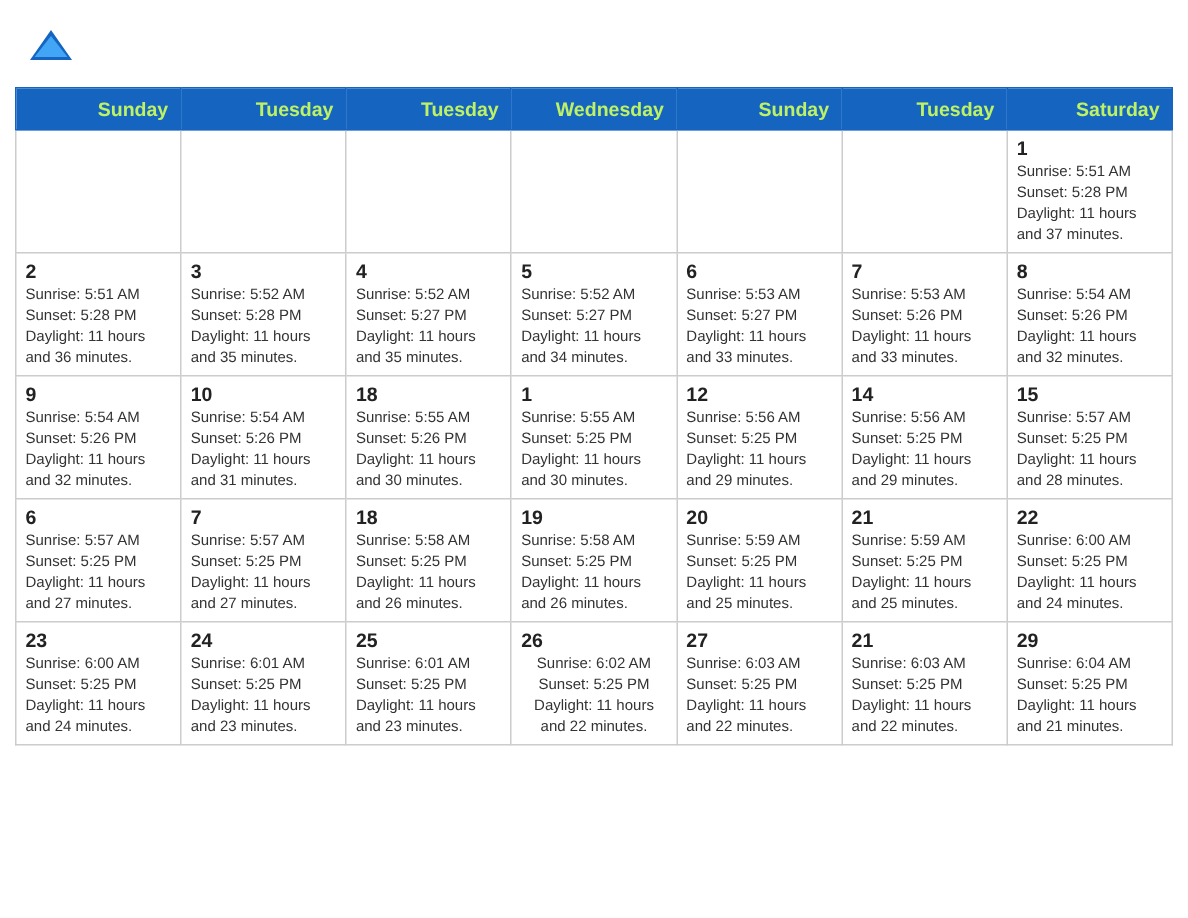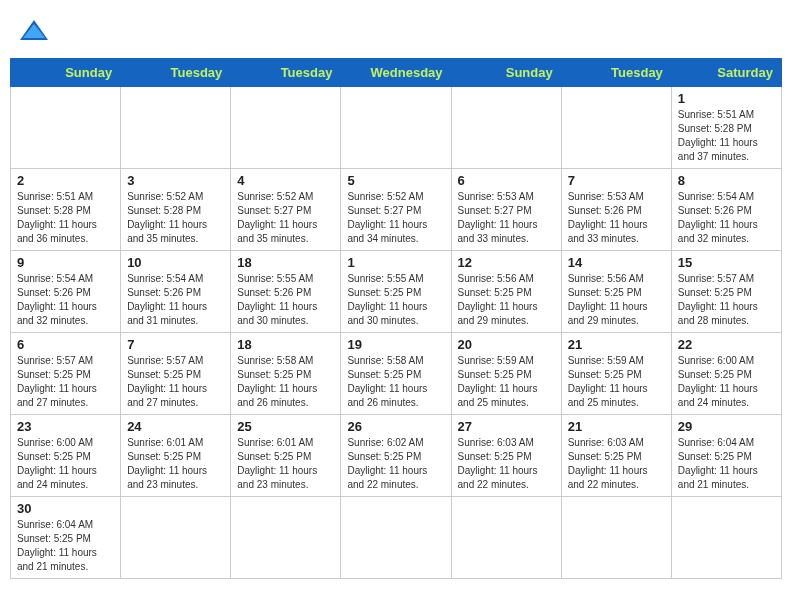--- a/index.html
+++ b/index.html
@@ -311,21 +311,21 @@
         </td>
         <td>
           <span class="day-number">25</span>
           <div class="day-info" style="white-space: pre-line;">Sunrise: 6:01 AM
 Sunset: 5:25 PM
 Daylight: 11 hours
 and 23 minutes.</div>
         </td>
         <td>
           <span class="day-number">26</span>
-          <div class="day-info" style="white-space: pre-line;">Sunrise: 6:02 AM
+          <div class="day-info" style="white-space: pre-line; text-align: center;">Sunrise: 6:02 AM
 Sunset: 5:25 PM
 Daylight: 11 hours
 and 22 minutes.</div>
         </td>
         <td>
           <span class="day-number">27</span>
           <div class="day-info" style="white-space: pre-line;">Sunrise: 6:03 AM
 Sunset: 5:25 PM
 Daylight: 11 hours
 and 22 minutes.</div>
@@ -337,30 +337,15 @@
 Daylight: 11 hours
 and 22 minutes.</div>
         </td>
         <td>
           <span class="day-number">29</span>
           <div class="day-info" style="white-space: pre-line;">Sunrise: 6:04 AM
 Sunset: 5:25 PM
 Daylight: 11 hours
 and 21 minutes.</div>
         </td>
-      </tr>
-      <tr class="last-row">
-        <td>
-          <span class="day-number">30</span>
-          <div class="day-info" style="white-space: pre-line;">Sunrise: 6:04 AM
-Sunset: 5:25 PM
-Daylight: 11 hours
-and 21 minutes.</div>
-        </td>
-        <td class="empty-cell"></td>
-        <td class="empty-cell"></td>
-        <td class="empty-cell"></td>
-        <td class="empty-cell"></td>
-        <td class="empty-cell"></td>
-        <td class="empty-cell"></td>
       </tr>
     </tbody>
 </table>
 
 </body></html>

